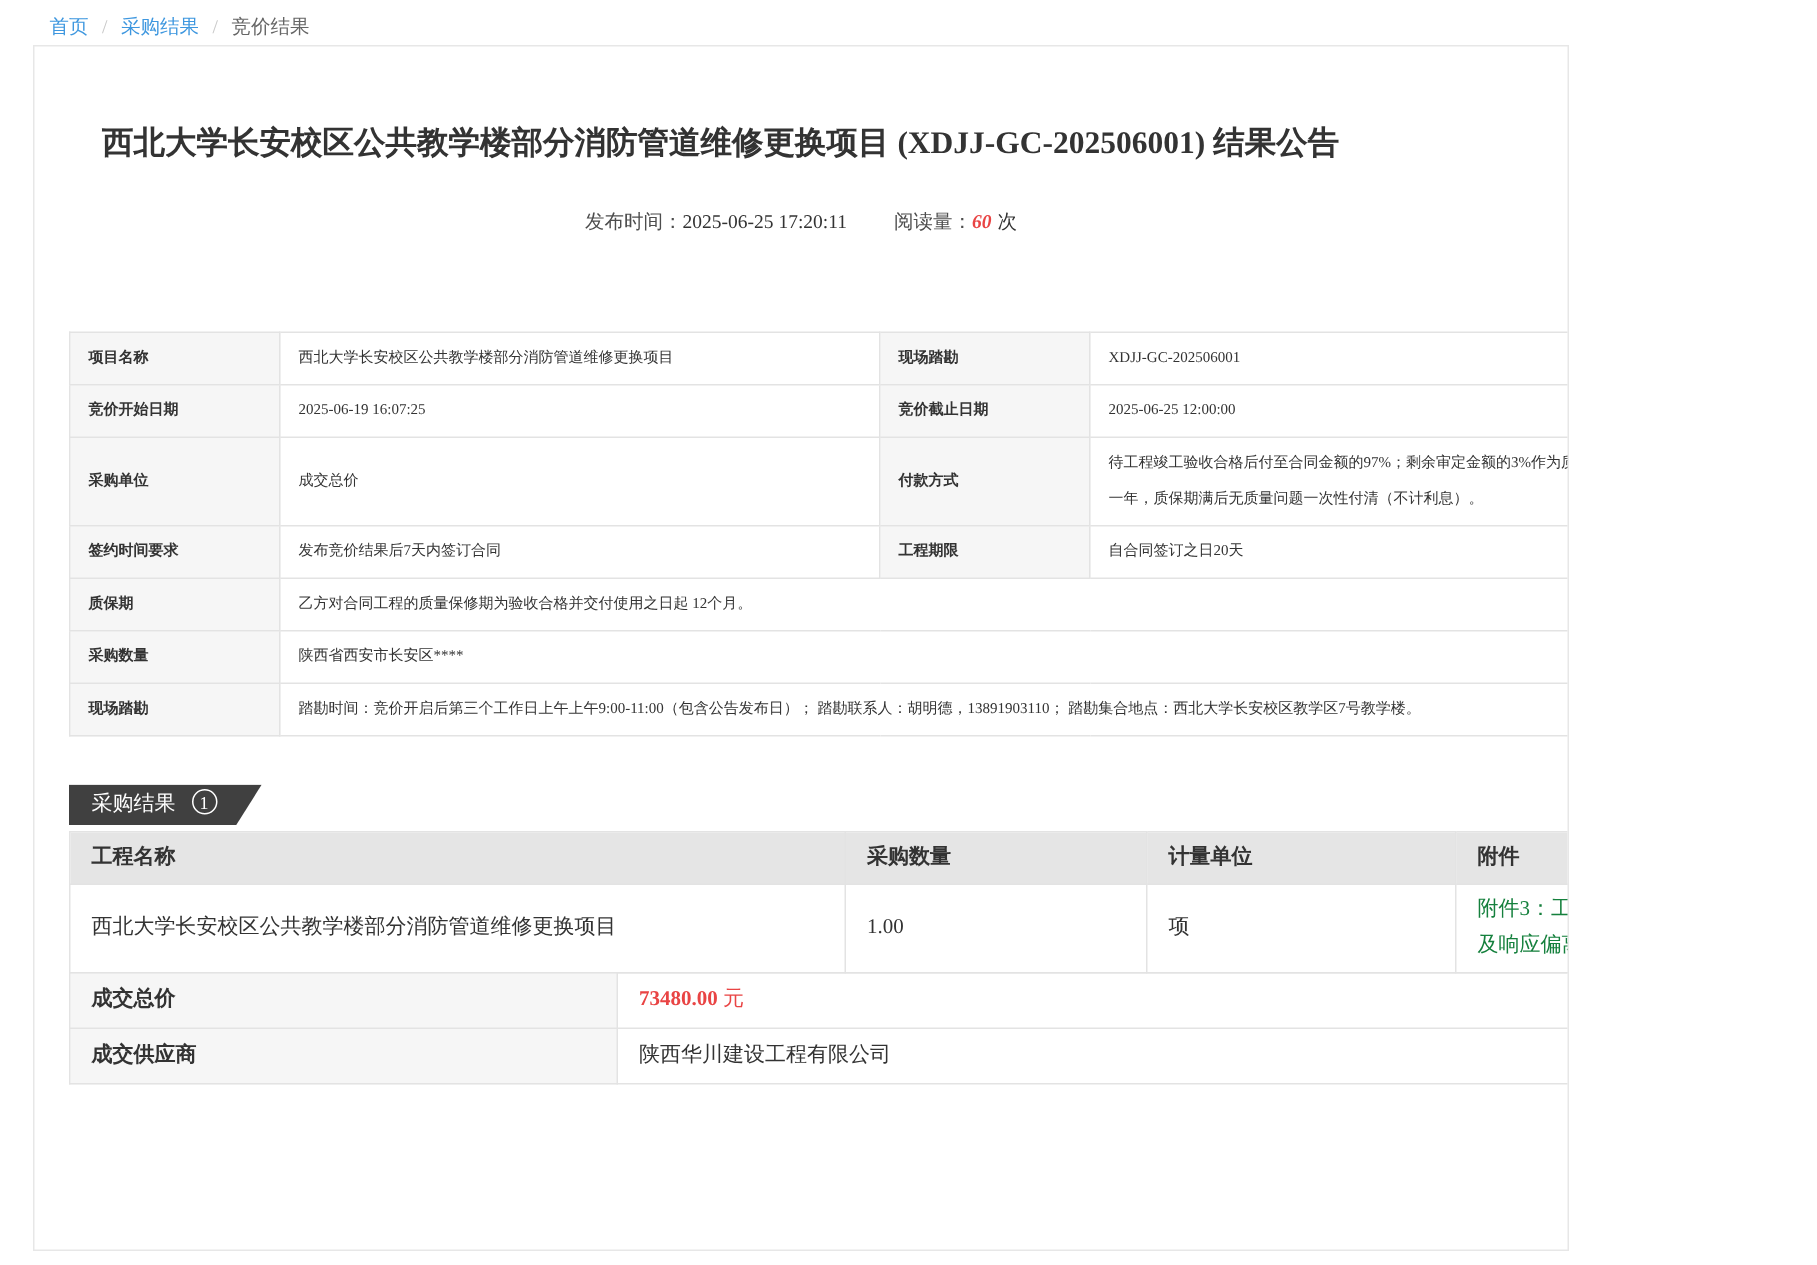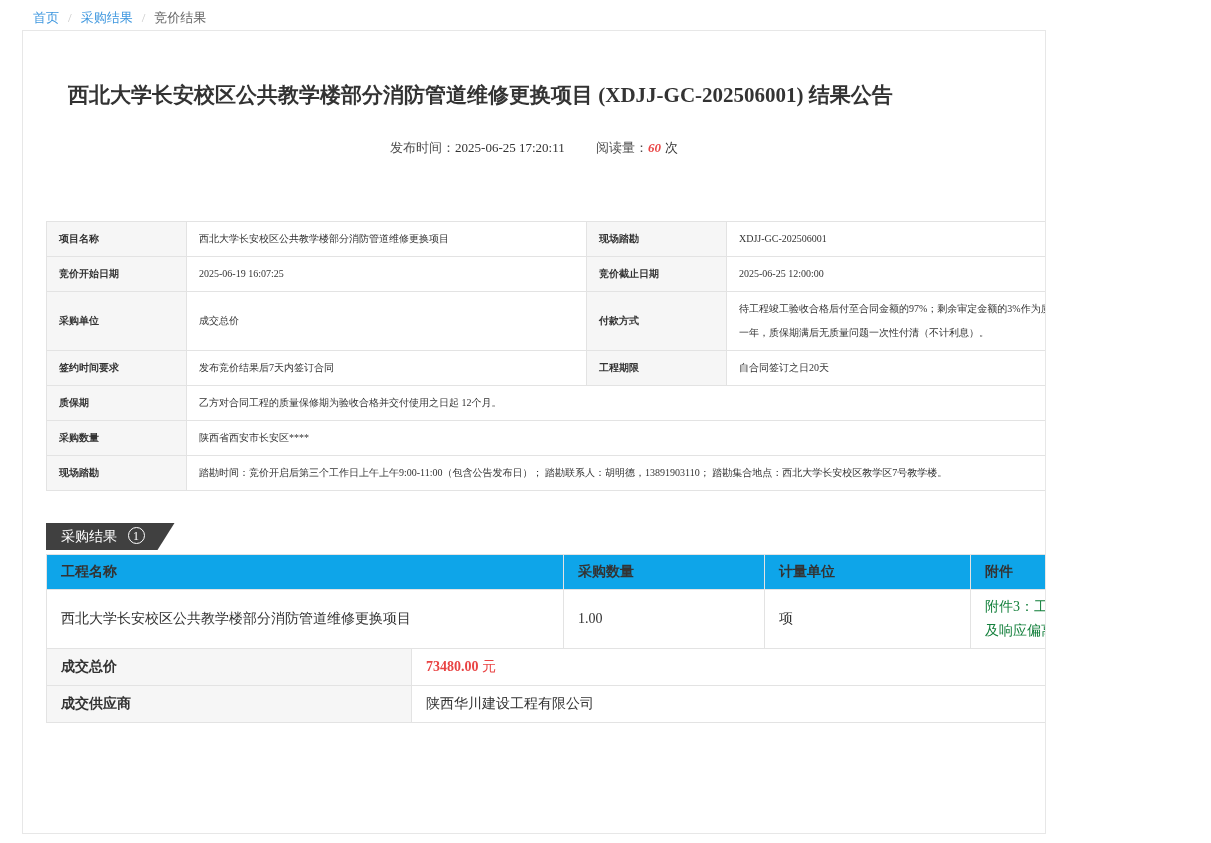--- a/index.html
+++ b/index.html
@@ -98,21 +98,21 @@
     table-layout:fixed;
   }
   .result-table td, .summary-table td {
     border:1px solid #e3e3e3;
     padding:5px 14px;
     line-height:24px;
     vertical-align:middle;
     word-break:break-all;
   }
   .result-table td.header-cell {
-    background:#0ea5e9;
+    background:#e5e5e5;
     font-weight:bold;
     height:30px;
   }
   .result-table td.data-cell { height:55px; }
   .summary-table { margin-top:-1px; }
   .summary-table td { height:37px; }
   .attachment-link { color:#15803d; text-decoration:none; cursor:pointer; }
 </style>
 </head>
 <body>

